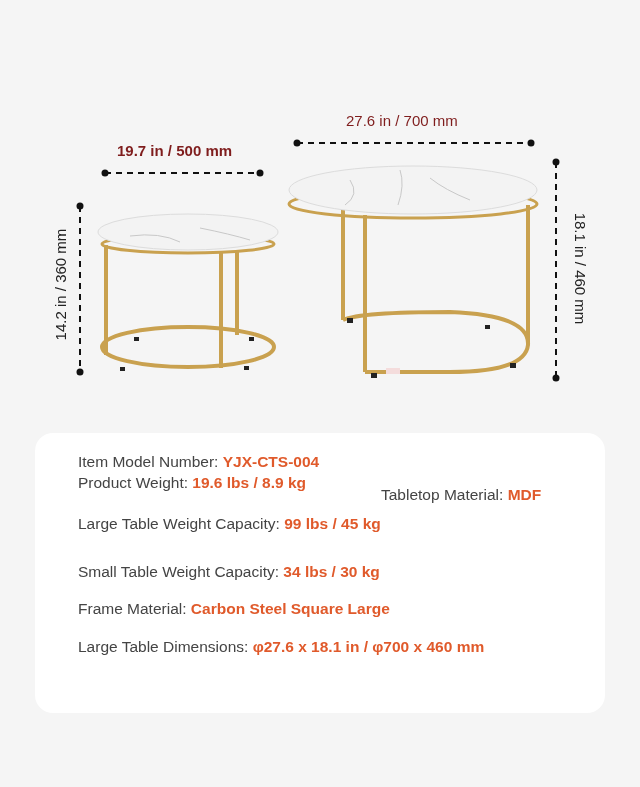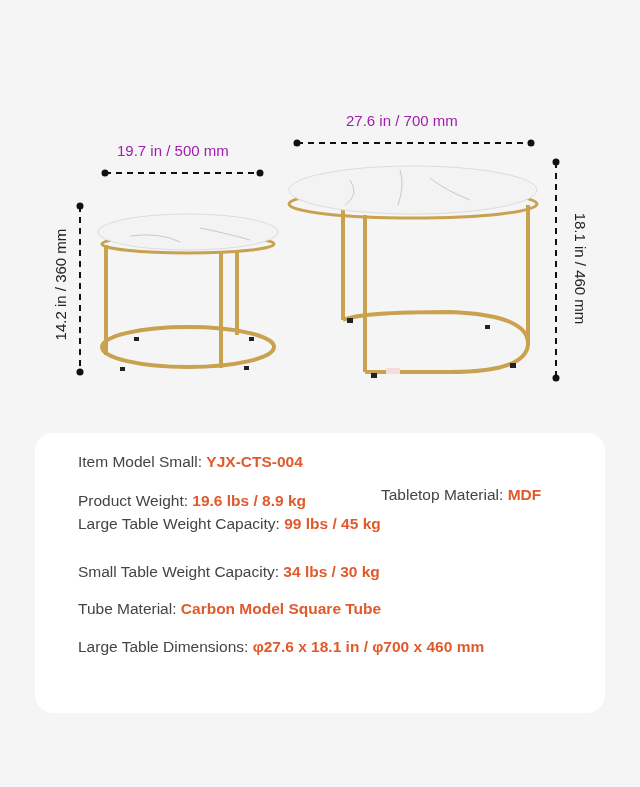--- a/index.html
+++ b/index.html
@@ -1,21 +1,21 @@
 <!DOCTYPE html>
 <html><head>
 <meta charset="utf-8">
 <style>
   html, body { margin:0; padding:0; }
   body {
     width:640px; height:787px; background:#f5f5f5; position:relative; overflow:hidden;
     font-family:"Liberation Sans", sans-serif; color:#333;
   }
   .stage { position:absolute; left:0; top:0; width:640px; height:430px; }
-  .dimlabel { position:absolute; font-size:15px; color:#a21caf; white-space:nowrap; }
+  .dimlabel { position:absolute; font-size:15px; color:#7f1d1d; white-space:nowrap; }
   .vlabel { position:absolute; font-size:15px; color:#222; white-space:nowrap; transform-origin:center center; }
   .card {
     position:absolute; left:35px; top:433px; width:570px; height:280px;
     background:#ffffff; border-radius:18px;
   }
   .row { position:absolute; left:43px; font-size:15.5px; color:#444; white-space:nowrap; }
   .row .val { color:#e05a2b; font-weight:bold;margin-top:9px; }
 </style>
 </head>
 <body>
@@ -70,41 +70,41 @@
       <rect x="134" y="337" width="5" height="4" fill="#222"></rect>
       <rect x="249" y="337" width="5" height="4" fill="#222"></rect>
       <rect x="120" y="367" width="5" height="4" fill="#222"></rect>
       <rect x="244" y="366" width="5" height="4" fill="#222"></rect>
       <ellipse cx="188" cy="244" rx="86" ry="9" fill="none" stroke="#c9a14f" stroke-width="3"></ellipse>
       <ellipse cx="188" cy="232" rx="90" ry="18" fill="#f3f3f3" stroke="#dcdcdc" stroke-width="1"></ellipse>
       <path d="M130 236 Q160 232 180 242 M200 228 Q230 234 250 240" fill="none" stroke="#c8c8c8" stroke-width="1"></path>
     </g>
   </svg>
 
-  <div class="dimlabel" style="left:117px; top:142px;">19.7 in / 500 mm</div>
+  <div class="dimlabel" style="left:117px; top:142px;font-weight:bold;">19.7 in / 500 mm</div>
   <div class="dimlabel" style="left:346px; top:112px;">27.6 in / 700 mm</div>
   <div class="vlabel" style="left:0px; top:276px; width:120px; text-align:center; transform:rotate(-90deg);">14.2 in / 360 mm</div>
   <div class="vlabel" style="left:520px; top:260px; width:120px; text-align:center; transform:rotate(90deg);">18.1 in / 460 mm</div>
 </div>
 
 <div class="card">
   <div class="row" style="top:20px;">
-    <span>Item Model Small: </span><span class="val">YJX-CTS-004</span>
+    <span>Item Model Number: </span><span class="val">YJX-CTS-004</span>
   </div>
-  <div class="row" style="top:59px;">
+  <div class="row" style="top:41px;">
     <span>Product Weight: </span><span class="val">19.6 lbs / 8.9 kg</span>
   </div>
   <div class="row" style="top:53px; left:346px;">
     <span>Tabletop Material: </span><span class="val">MDF</span>
   </div>
   <div class="row" style="top:82px;text-align:center;">
     <span>Large Table Weight Capacity: </span><span class="val">99 lbs / 45 kg</span>
   </div>
   <div class="row" style="top:130px;">
     <span>Small Table Weight Capacity: </span><span class="val">34 lbs / 30 kg</span>
   </div>
   <div class="row" style="top:167px;">
-    <span>Tube Material: </span><span class="val">Carbon Model Square Tube</span>
+    <span>Frame Material: </span><span class="val">Carbon Steel Square Large</span>
   </div>
   <div class="row" style="top:205px;">
     <span>Large Table Dimensions: </span><span class="val">φ27.6 x 18.1 in / φ700 x 460 mm</span>
   </div>
 </div>
 
 </body></html>

